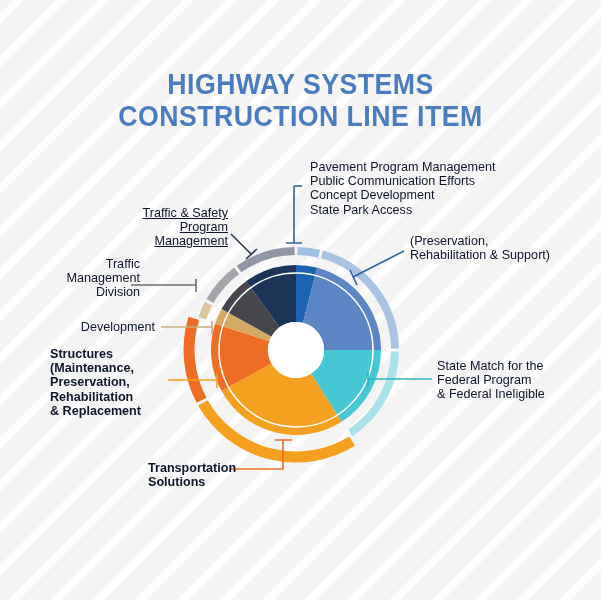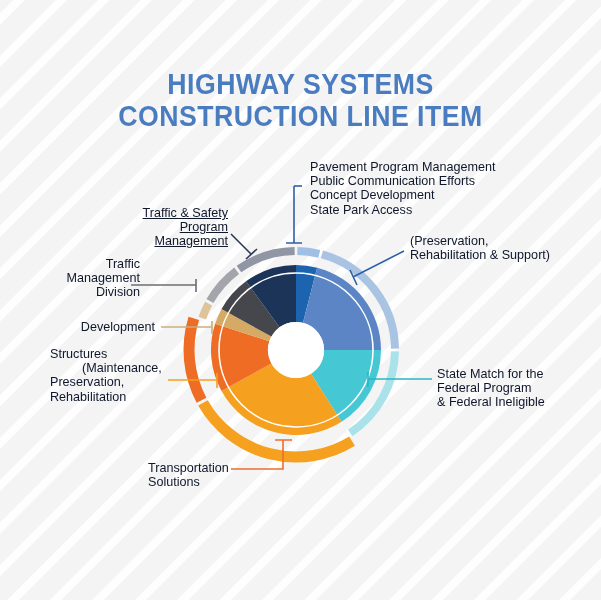--- a/index.html
+++ b/index.html
@@ -42,21 +42,21 @@
   }
 
   .lbl{
     position:absolute;
     font-size:12.6px;
     line-height:14.2px;
     color:#0f172a;
     z-index:4;
     white-space:nowrap;
   }
-  .lbl.bold{font-weight:normal;}
+  .lbl.bold{font-weight:bold;}
   .lbl.right{text-align:right;}
   .lbl span{display:block;}
 
   svg{display:block;}
 </style>
 </head>
 <body>
 
 <div id="bg-texture"></div>
 
@@ -118,36 +118,37 @@
   <span>Public Communication Efforts</span>
   <span>Concept Development</span>
   <span>State Park Access</span>
 </div>
 
 <div class="lbl" style="left:410px;top:234px;">
   <span>(Preservation,</span>
   <span>Rehabilitation &amp; Support)</span>
 </div>
 
-<div class="lbl" style="left:437px;top:359px;margin-top:8px;">
+<div class="lbl" style="left:437px;top:359px;">
   <span>State Match for the</span>
   <span>Federal Program</span>
   <span>&amp; Federal Ineligible</span>
 </div>
 
 <div class="lbl bold" style="left:148px;top:461px;">
   <span>Transportation</span>
   <span>Solutions</span>
 </div>
 
 <div class="lbl bold right" style="left:0px;width:162px;top:347px;">
   <span style="text-align:left;padding-left:50px;">Structures</span>
-  <span style="text-align:left;padding-left:50px;margin-left:32px;">(Maintenance,</span>
+  <span style="text-align:left;padding-left:50px;">(Maintenance,</span>
   <span style="text-align:left;padding-left:50px;">Preservation,</span>
   <span style="text-align:left;padding-left:50px;">Rehabilitation</span>
+  <span style="text-align:left;padding-left:50px;">&amp; Replacement</span>
 </div>
 
 <div class="lbl right" style="left:0px;width:155px;top:320px;">
   <span>Development</span>
 </div>
 
 <div class="lbl right" style="left:12px;width:128px;top:257px;">
   <span>Traffic</span>
   <span>Management</span>
   <span>Division</span>

